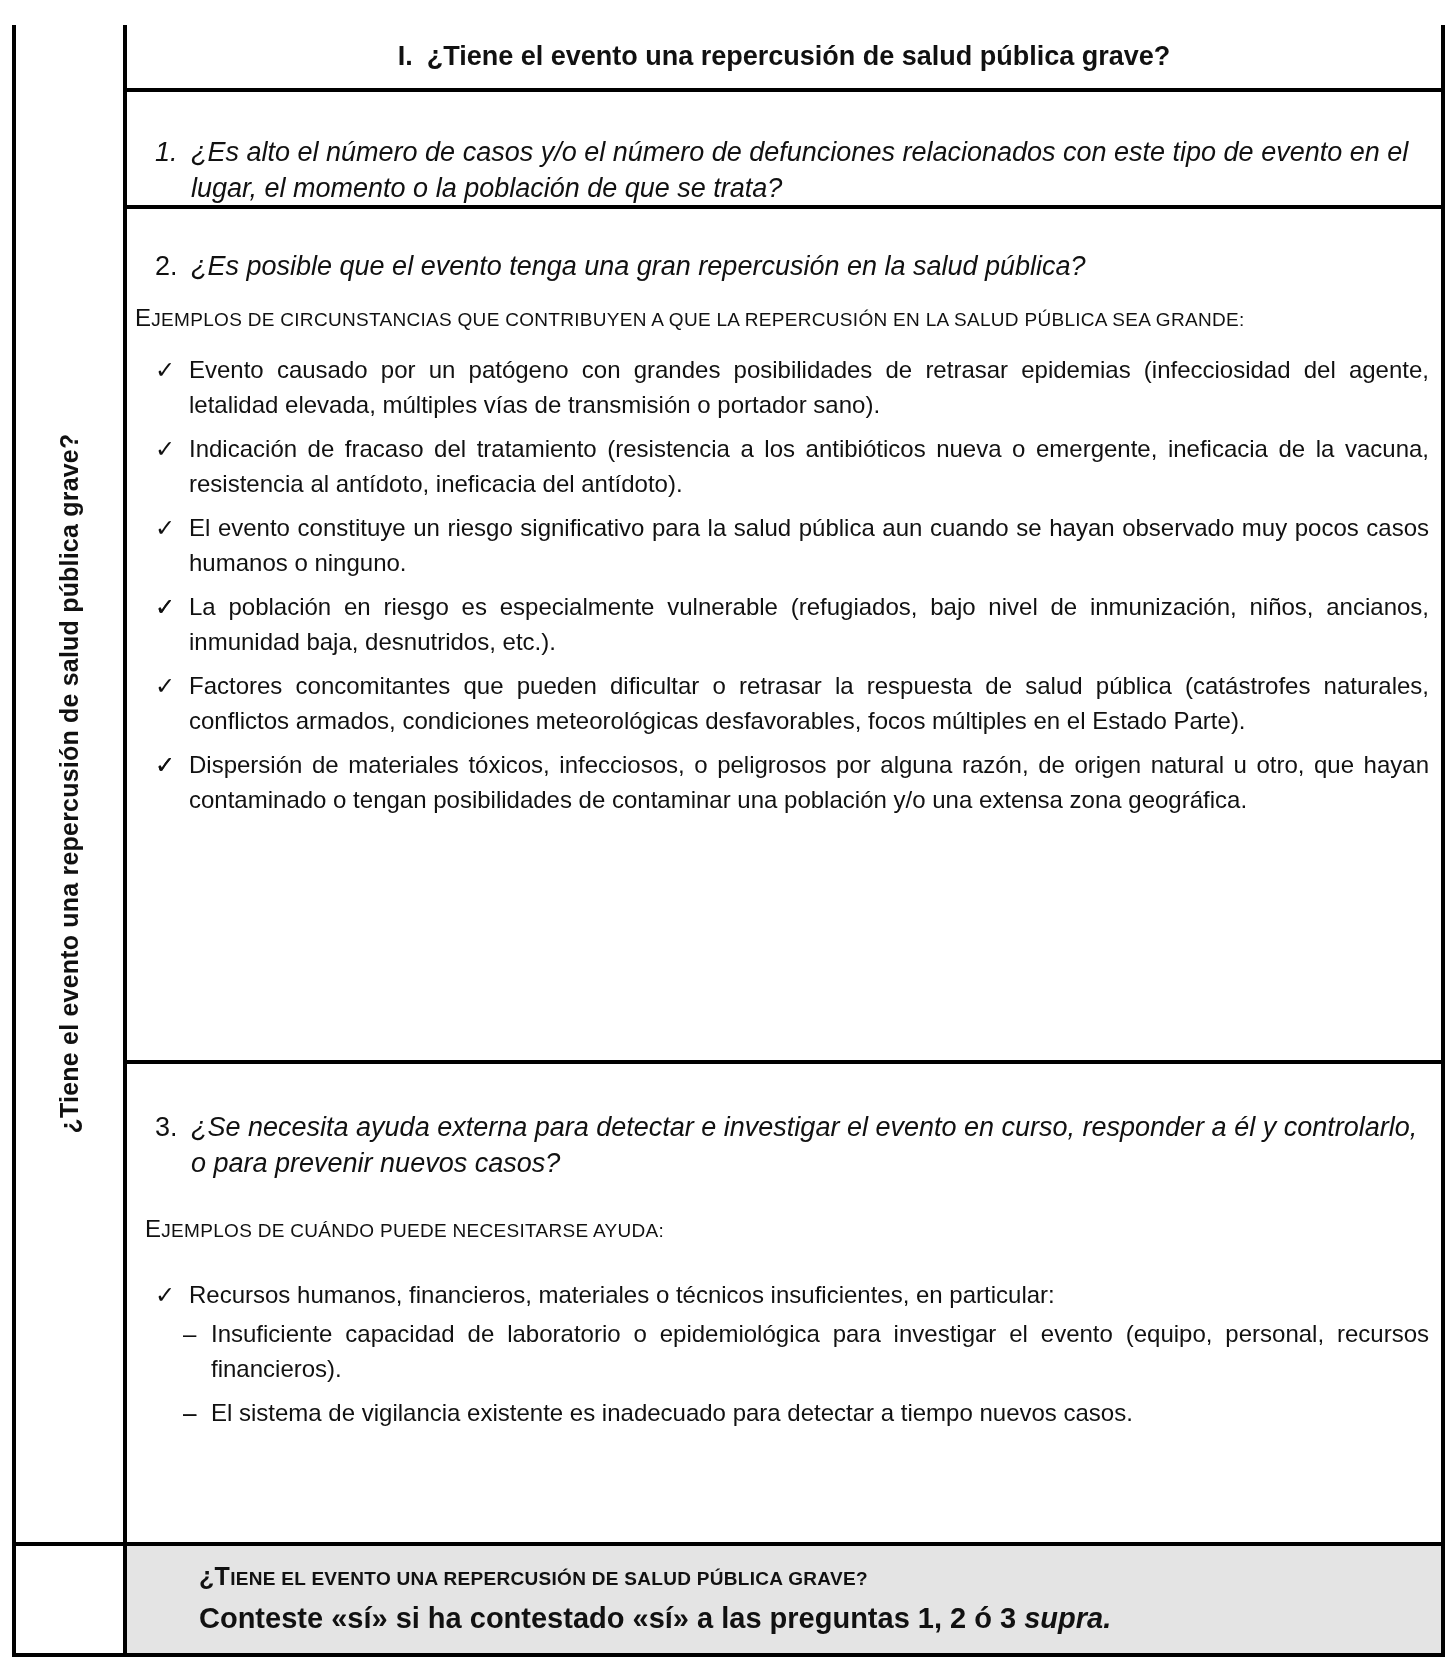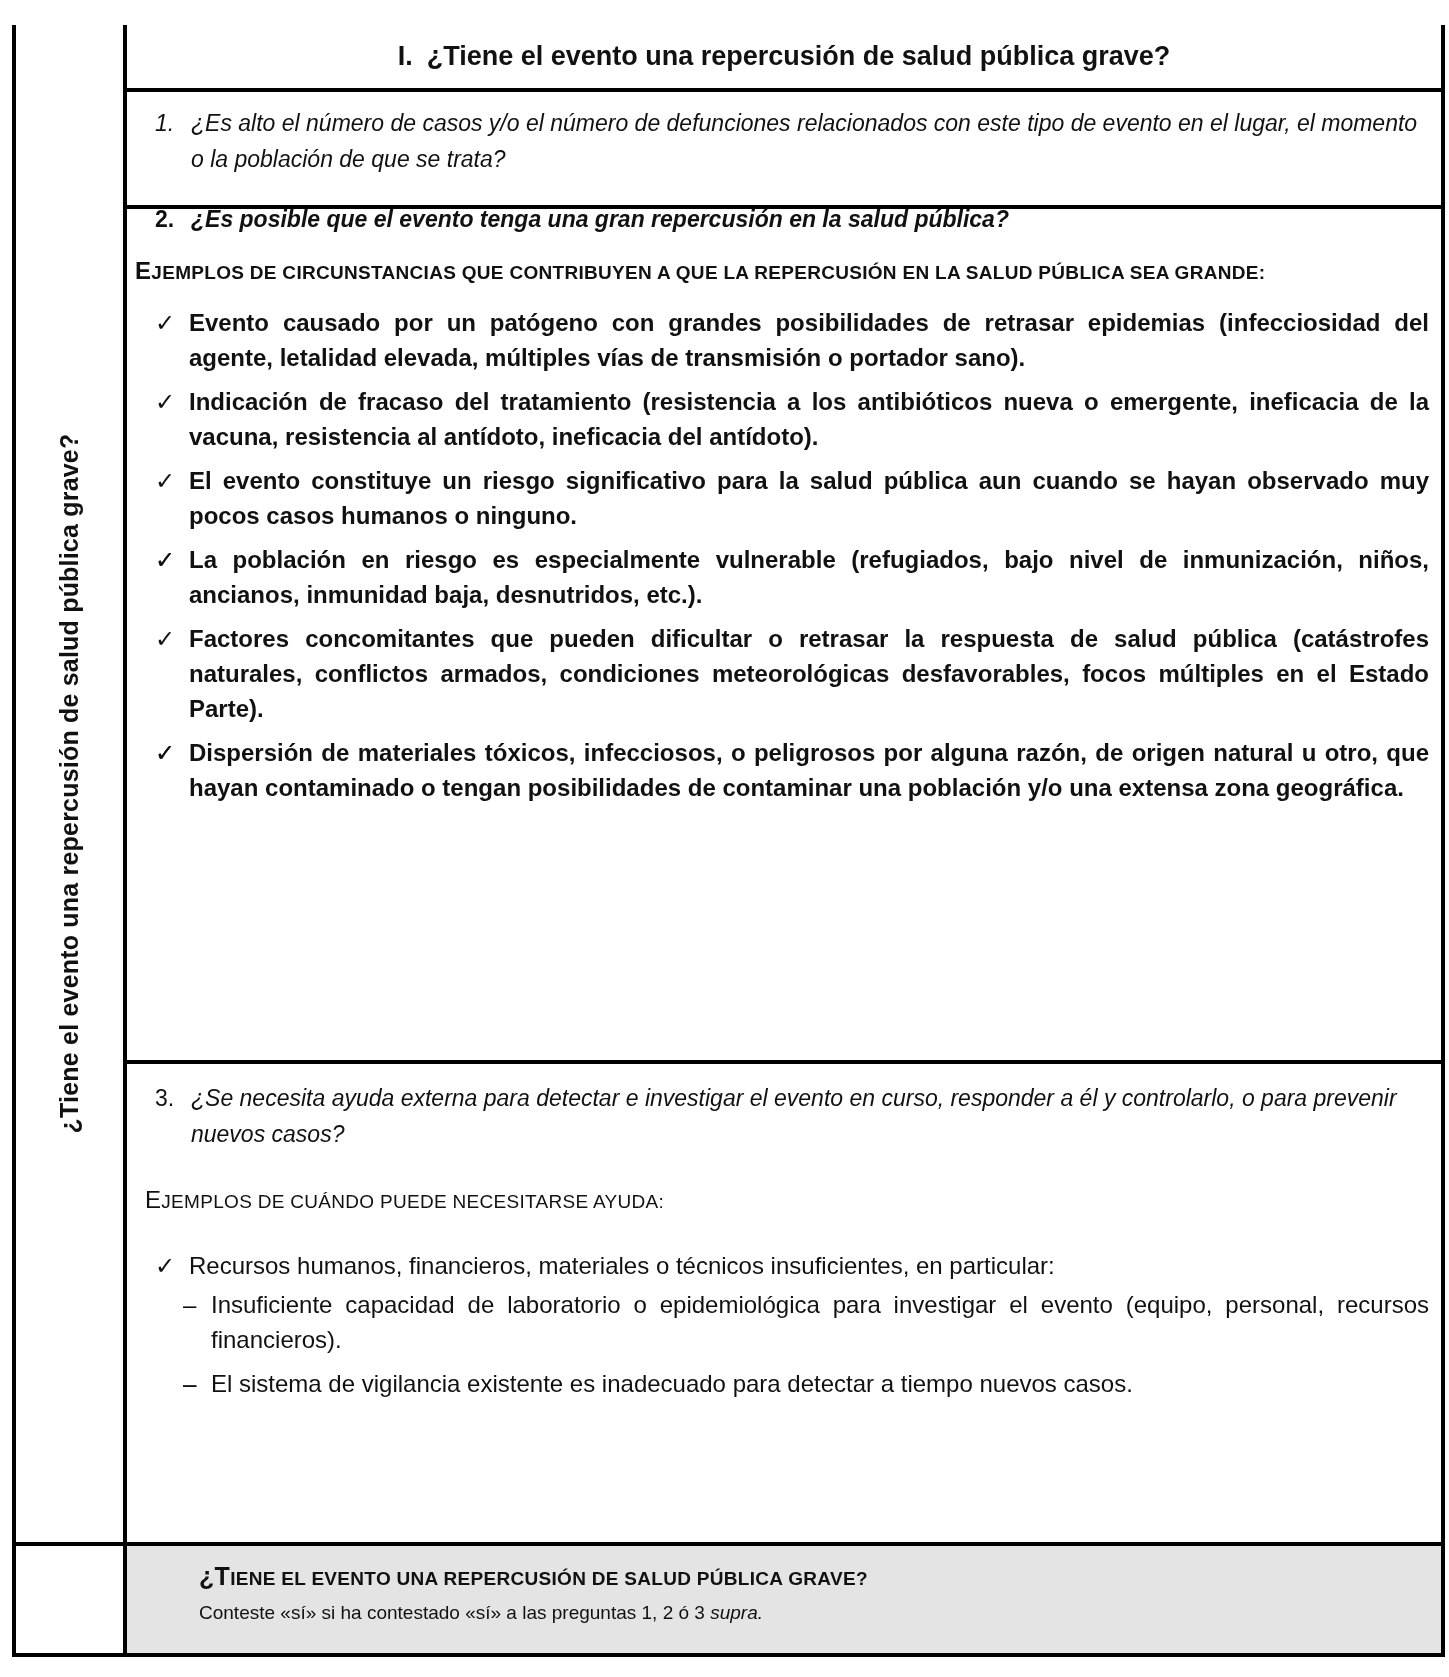--- a/index.html
+++ b/index.html
@@ -67,27 +67,28 @@
       height: 63px;
       display: flex;
       align-items: center;
       justify-content: center;
       font-weight: bold;
       font-size: 27px;
     }
     .title .num { margin-right: 14px; }
 
     .q {
-      font-size: 23px;
+      font-size: 27px;
       font-style: italic;
       line-height: 36px;
       padding-left: 36px;
       text-indent: -36px;
       margin-left: 28px;
       margin-right: 12px;
+      margin-top: 29px;
     }
     .q .qnum { display: inline-block; width: 36px; text-indent: 0; }
     .q .qnum.upright { font-style: normal; }
 
     .examples-head {
       font-size: 19px;
       letter-spacing: 0.3px;
       margin-left: 28px;
       text-transform: uppercase;
     }
@@ -149,22 +150,22 @@
       font-weight: bold;
       font-size: 19px;
       text-transform: uppercase;
       letter-spacing: 0.3px;
     }
     .summary .line1 .cap { font-size: 25px; }
     .summary .line2 {
       position: absolute;
       left: 72px;
       top: 56px;
-      font-weight: normal;
-      font-size: 19px;
+      font-weight: bold;
+      font-size: 29px;
     }
     .summary .line2 em { font-style: italic; }
   </style>
 </head>
 <body>
 
 <div class="frame">
   <div class="vline-left"></div>
   <div class="vline-inner"></div>
   <div class="vline-right"></div>
@@ -181,21 +182,21 @@
 
   <div class="content title">
     <span class="num">I.</span>
     <span>¿Tiene el evento una repercusión de salud pública grave?</span>
   </div>
 
   <div class="content" style="top:80px;">
     <div class="q"><span class="qnum">1.</span><span>¿Es alto el número de casos y/o el número de defunciones relacionados con este tipo de evento en el lugar, el momento o la población de que se trata?</span></div>
   </div>
 
-  <div class="content" style="top:176px;font-weight:bold;">
+  <div class="content" style="top:194px;">
     <div class="q" style="margin-bottom:20px;"><span class="qnum upright">2.</span><span>¿Es posible que el evento tenga una gran repercusión en la salud pública?</span></div>
     <div class="examples-head" style="margin-bottom:20px;margin-left:8px;"><span class="cap">E</span><span>jemplos de circunstancias que contribuyen a que la repercusión en la salud pública sea grande:</span></div>
     <ul class="checks">
       <li><span class="mark">✓</span><span>Evento causado por un patógeno con grandes posibilidades de retrasar epidemias (infecciosidad del agente, letalidad elevada, múltiples vías de transmisión o portador sano).</span></li>
       <li><span class="mark">✓</span><span>Indicación de fracaso del tratamiento (resistencia a los antibióticos nueva o emergente, ineficacia de la vacuna, resistencia al antídoto, ineficacia del antídoto).</span></li>
       <li><span class="mark">✓</span><span>El evento constituye un riesgo significativo para la salud pública aun cuando se hayan observado muy pocos casos humanos o ninguno.</span></li>
       <li><span class="mark">✓</span></li>
       <li><span class="mark">✓</span><span>La población en riesgo es especialmente vulnerable (refugiados, bajo nivel de inmunización, niños, ancianos, inmunidad baja, desnutridos, etc.).</span></li>
       <li><span class="mark">✓</span><span>Factores concomitantes que pueden dificultar o retrasar la respuesta de salud pública (catástrofes naturales, conflictos armados, condiciones meteorológicas desfavorables, focos múltiples en el Estado Parte).</span></li>
       <li><span class="mark">✓</span></li>

